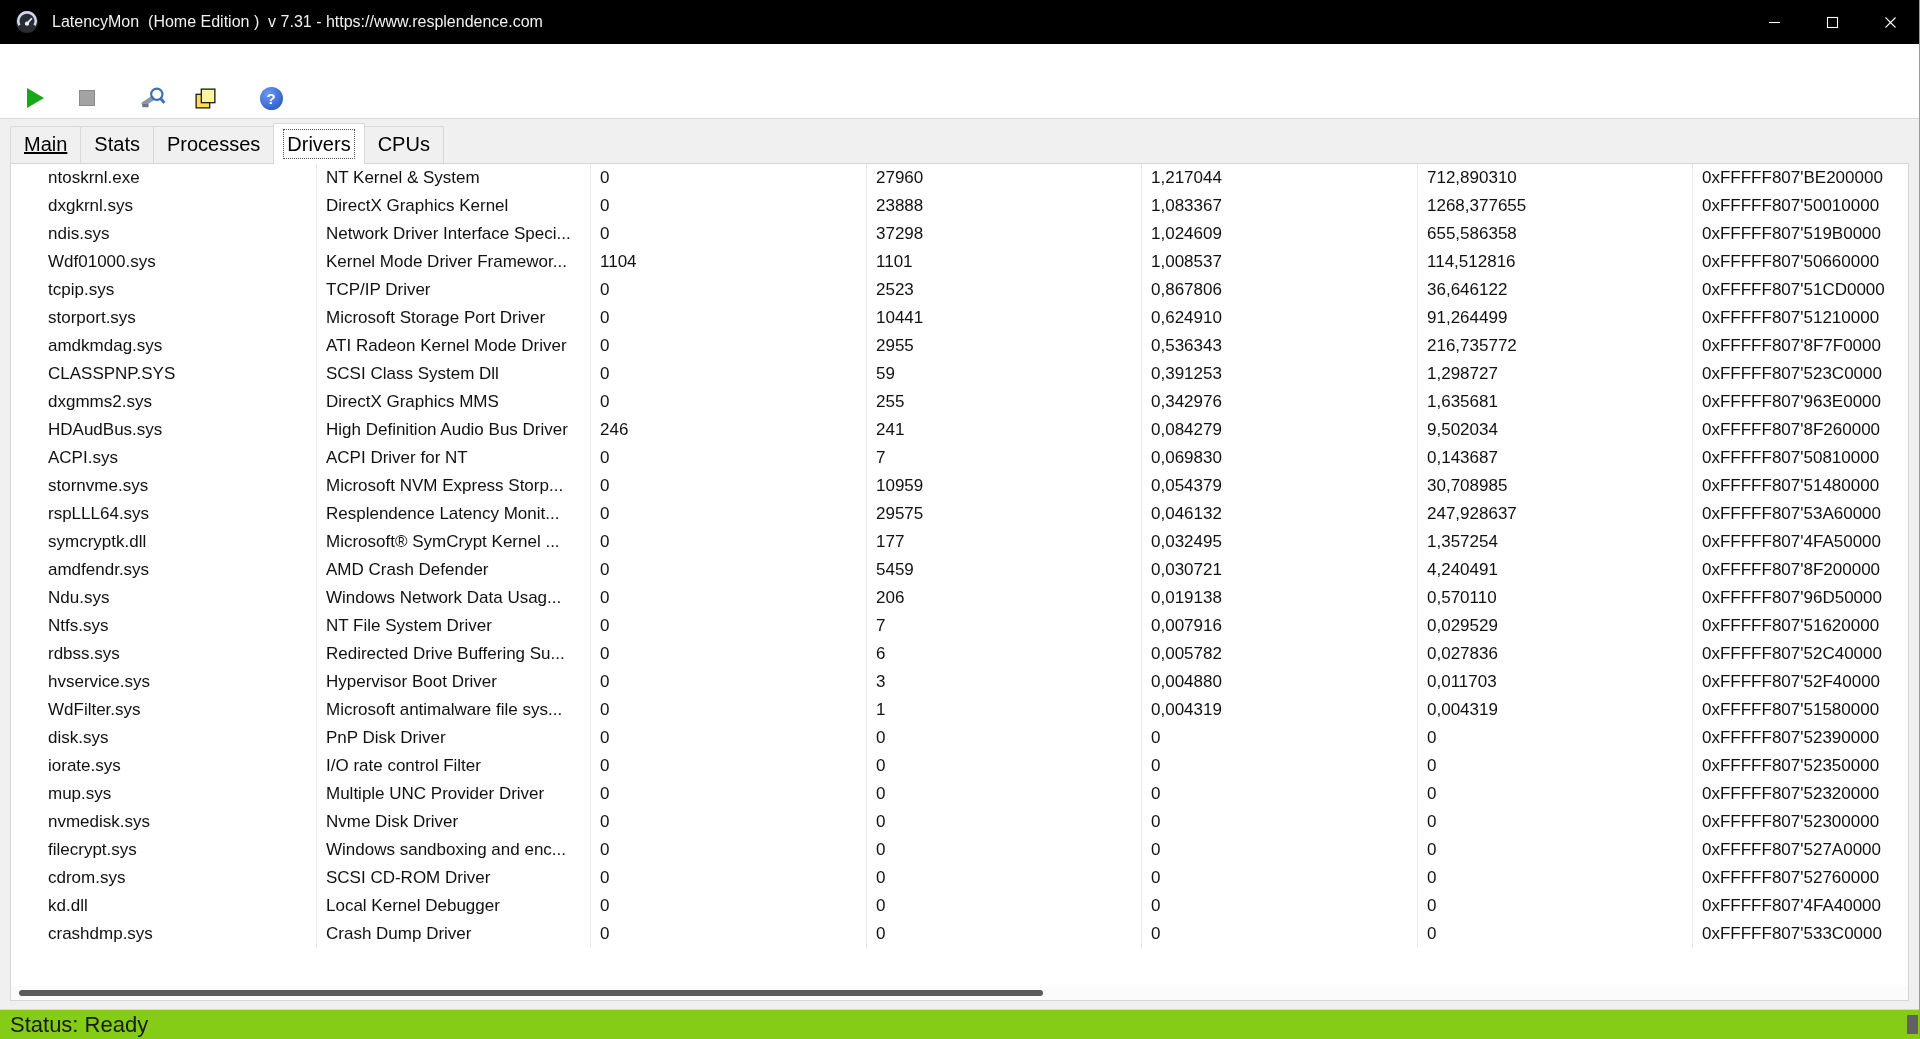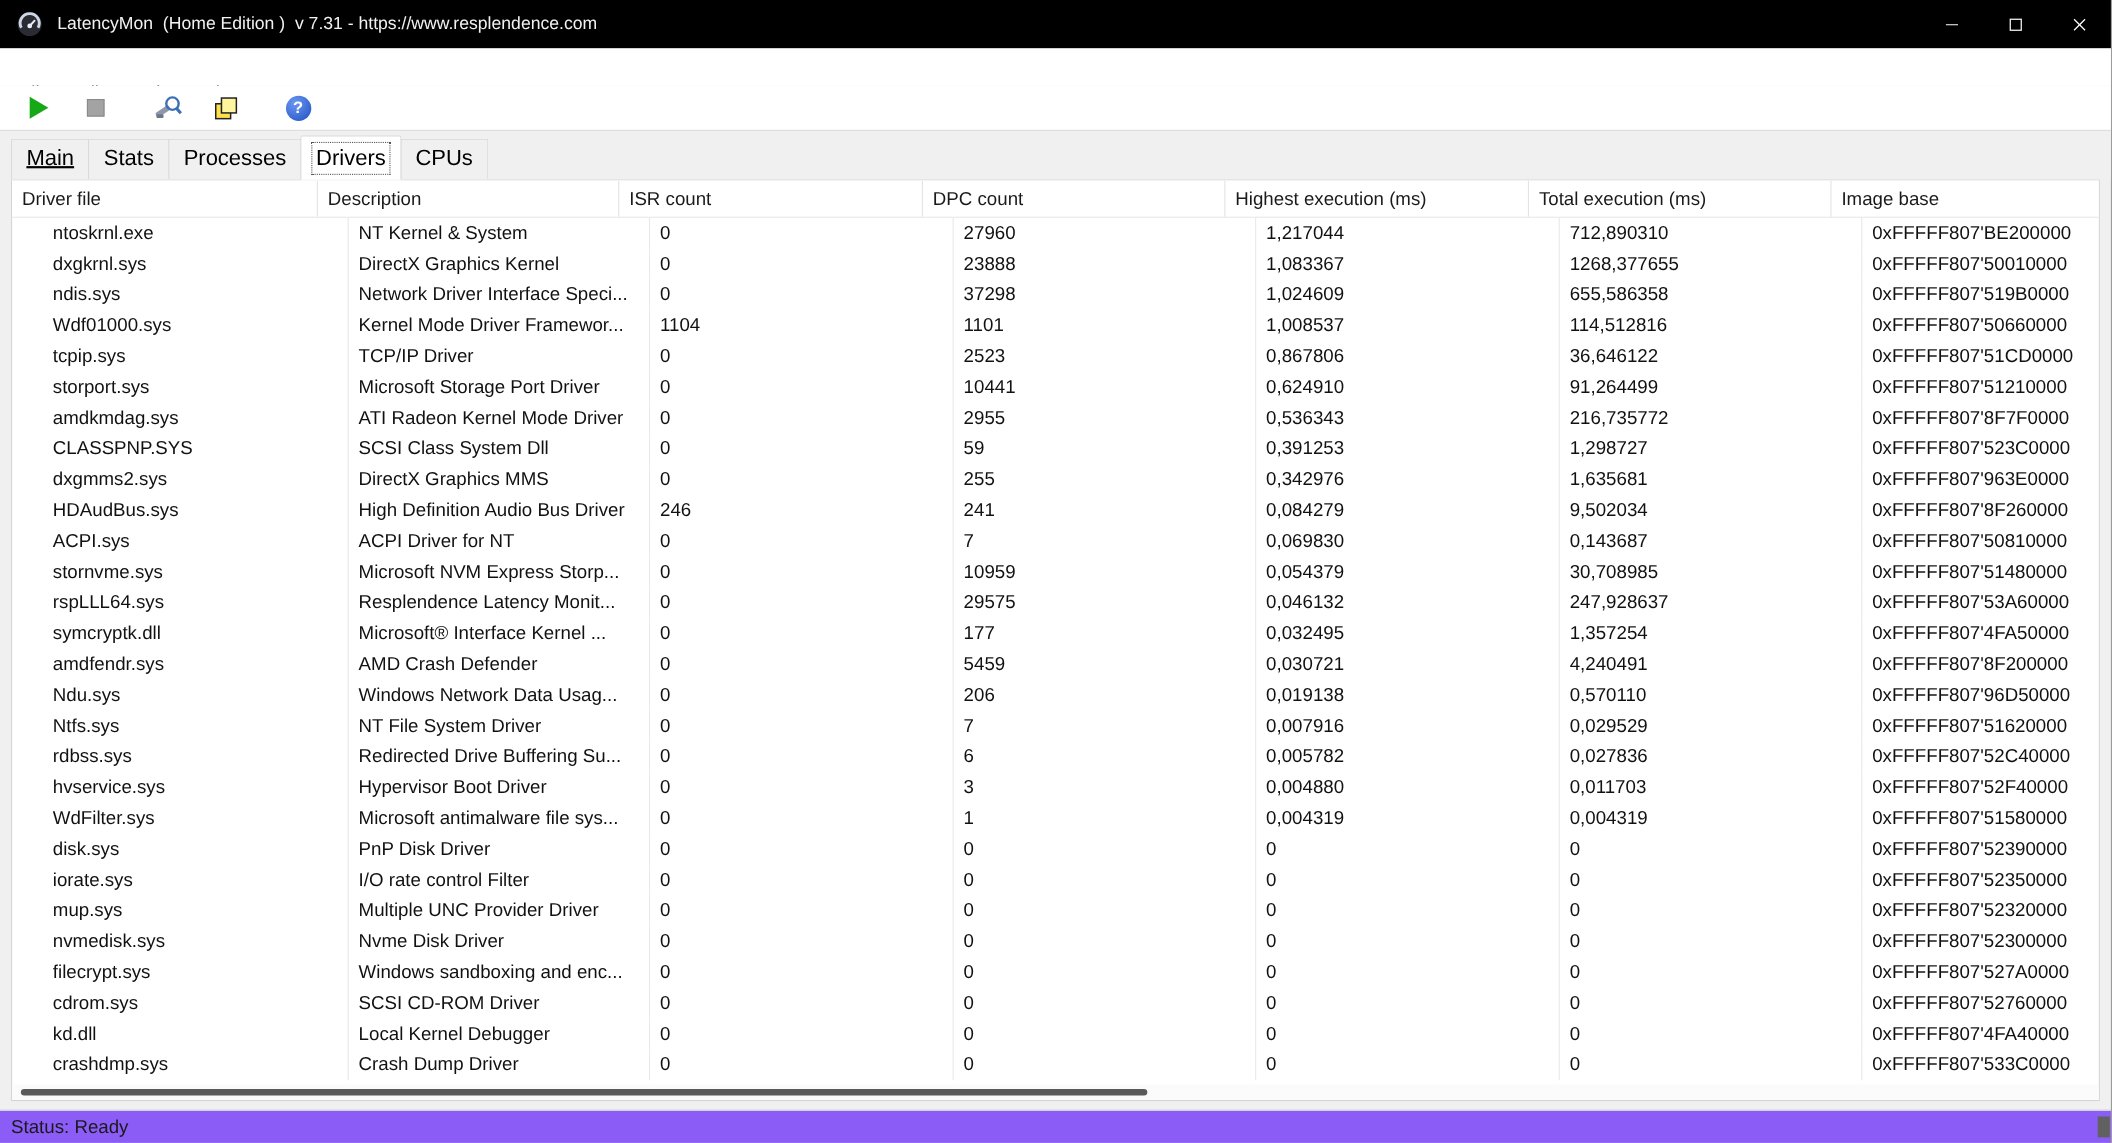--- a/index.html
+++ b/index.html
@@ -109,24 +109,24 @@
   .c6 { flex: 1 1 auto; border-right: none; }
 
   .hscroll { flex: 0 0 14px; position: relative; background: #fbfbfb; }
   .hscroll-thumb {
     position: absolute; left: 8px; top: 4px; width: 54%; height: 6px;
     background: #5a5a5a; border-radius: 3px;
   }
 
   
   .statusbar {
-    flex: 0 0 30px; height: 30px; background: #8b5cf6;
+    flex: 0 0 30px; height: 30px; background: #84cc16;
     border-top: 1px solid #d5d5d5;
     display: flex; align-items: center; padding-left: 10px;
-    font-size: 17px; color: #1a1a1a; position: relative;
+    font-size: 22px; color: #1a1a1a; position: relative;
   }
   .resize-grip {
     position: absolute; right: 1px; top: 5px; width: 11px; height: 19px;
     background: #616161;
   }
 </style>
 </head>
 <body>
 
 <div class="window">
@@ -200,29 +200,20 @@
 
   <div class="tabstrip">
       <div class="tab"><span class="tab-label underlined">Main</span></div>
       <div class="tab"><span class="tab-label">Stats</span></div>
       <div class="tab"><span class="tab-label">Processes</span></div>
       <div class="tab active"><span class="tab-label">Drivers</span></div>
       <div class="tab"><span class="tab-label">CPUs</span></div>
     </div>
 
   <div class="pane">
-    <div class="thead">
-        <div class="th c0">Driver file</div>
-        <div class="th c1">Description</div>
-        <div class="th c2">ISR count</div>
-        <div class="th c3">DPC count</div>
-        <div class="th c4">Highest execution (ms)</div>
-        <div class="th c5">Total execution (ms)</div>
-        <div class="th c6">Image base</div>
-      </div>
     <div class="tbody">
         <div class="tr">
           <div class="td c0">ntoskrnl.exe</div>
           <div class="td c1">NT Kernel &amp; System</div>
           <div class="td c2">0</div>
           <div class="td c3">27960</div>
           <div class="td c4">1,217044</div>
           <div class="td c5">712,890310</div>
           <div class="td c6">0xFFFFF807'BE200000</div>
         </div>
@@ -329,21 +320,21 @@
           <div class="td c0">rspLLL64.sys</div>
           <div class="td c1">Resplendence Latency Monit...</div>
           <div class="td c2">0</div>
           <div class="td c3">29575</div>
           <div class="td c4">0,046132</div>
           <div class="td c5">247,928637</div>
           <div class="td c6">0xFFFFF807'53A60000</div>
         </div>
         <div class="tr">
           <div class="td c0">symcryptk.dll</div>
-          <div class="td c1">Microsoft® Interface Kernel ...</div>
+          <div class="td c1">Microsoft® SymCrypt Kernel ...</div>
           <div class="td c2">0</div>
           <div class="td c3">177</div>
           <div class="td c4">0,032495</div>
           <div class="td c5">1,357254</div>
           <div class="td c6">0xFFFFF807'4FA50000</div>
         </div>
         <div class="tr">
           <div class="td c0">amdfendr.sys</div>
           <div class="td c1">AMD Crash Defender</div>
           <div class="td c2">0</div>

